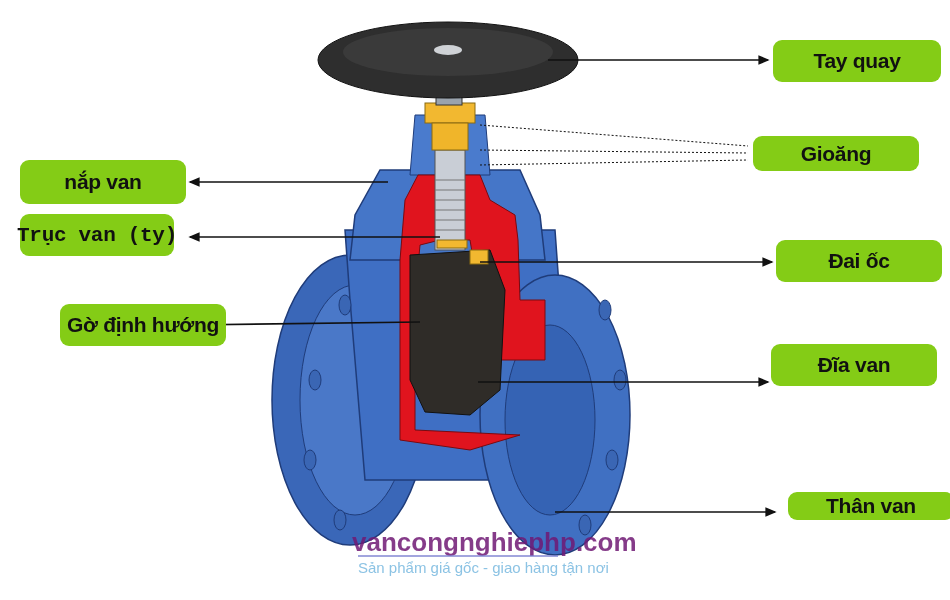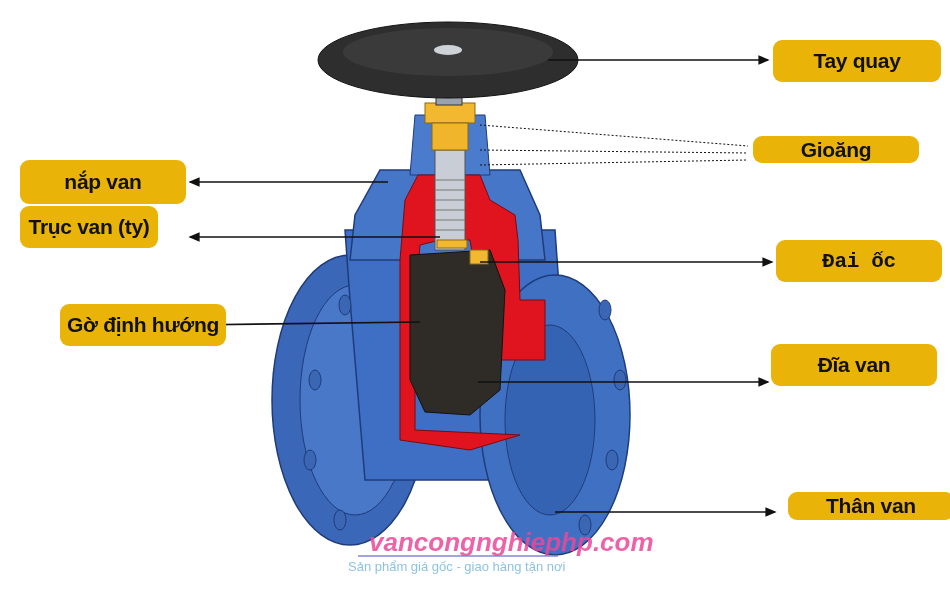--- a/index.html
+++ b/index.html
@@ -1,22 +1,22 @@
 <!DOCTYPE html>
 <html><head>
 <meta charset="utf-8">
 <style>
   html,body{margin:0;padding:0;background:#ffffff;}
   body{width:950px;height:600px;position:relative;overflow:hidden;font-family:"Liberation Sans",sans-serif;}
-  .label{position:absolute;background:#eab308;border-radius:9px;color:#111;font-weight:bold;font-size:21px;
+  .label{position:absolute;background:#84cc16;border-radius:9px;color:#111;font-weight:bold;font-size:21px;
          display:flex;align-items:center;justify-content:center;white-space:nowrap;letter-spacing:-0.3px;}
   svg.art{position:absolute;left:0;top:0;}
-  .wm1{position:absolute;left:352px;top:527px;font-size:26px;font-weight:bold;color:#ec4899;opacity:.85;font-style:italic;margin-left:17px;}
+  .wm1{position:absolute;left:352px;top:527px;font-size:26px;font-weight:bold;color:#701a75;opacity:.85;}
   .wm-line{position:absolute;left:358px;top:555px;width:200px;height:2px;background:#7a7fd0;opacity:.7;}
-  .wm2{position:absolute;left:348px;top:559px;font-size:13px;color:#8cc3e4;text-align:right;}
+  .wm2{position:absolute;left:358px;top:559px;font-size:15px;color:#8cc3e4;text-align:right;}
 </style>
 </head>
 <body>
 
 <svg class="art" width="950" height="600" viewBox="0 0 950 600">
   <defs>
     <marker id="ah" markerWidth="8" markerHeight="8" refX="6" refY="4" orient="auto">
       <path d="M0,1 L7,4 L0,7 z" fill="#111"></path>
     </marker>
   </defs>
@@ -77,23 +77,23 @@
     <line x1="555" y1="512" x2="775" y2="512" marker-end="url(#ah)"></line>
   </g>
   <g stroke="#111" stroke-width="1" stroke-dasharray="2,2" fill="none">
     <line x1="480" y1="125" x2="748" y2="146"></line>
     <line x1="480" y1="150" x2="748" y2="153"></line>
     <line x1="480" y1="165" x2="748" y2="160"></line>
   </g>
 </svg>
 
 <div class="label" style="left:773px;top:40px;width:168px;height:42px;">Tay quay</div>
-<div class="label" style="left:753px;top:136px;width:166px;height:27px;">Gioăng</div>
+<div class="label" style="left:753px;top:136px;width:166px;height:35px;">Gioăng</div>
 <div class="label" style="left:20px;top:160px;width:166px;height:44px;">nắp van</div>
-<div class="label" style="left:20px;top:206px;width:138px;height:42px;">Trục van (ty)</div>
-<div class="label" style="left:776px;top:240px;width:166px;height:42px;font-family:Liberation Mono, monospace;">Đai ốc</div>
+<div class="label" style="left:20px;top:214px;width:154px;height:42px;font-family:Liberation Mono, monospace;">Trục van (ty)</div>
+<div class="label" style="left:776px;top:240px;width:166px;height:42px;">Đai ốc</div>
 <div class="label" style="left:20px;top:304px;width:166px;height:42px;margin-left:40px;">Gờ định hướng</div>
 <div class="label" style="left:771px;top:344px;width:166px;height:42px;">Đĩa van</div>
 <div class="label" style="left:788px;top:492px;width:166px;height:28px;">Thân van</div>
 
 <div class="wm1">vancongnghiephp.com</div>
 <div class="wm-line"></div>
 <div class="wm2">Sản phẩm giá gốc - giao hàng tận nơi</div>
 
 </body></html>

